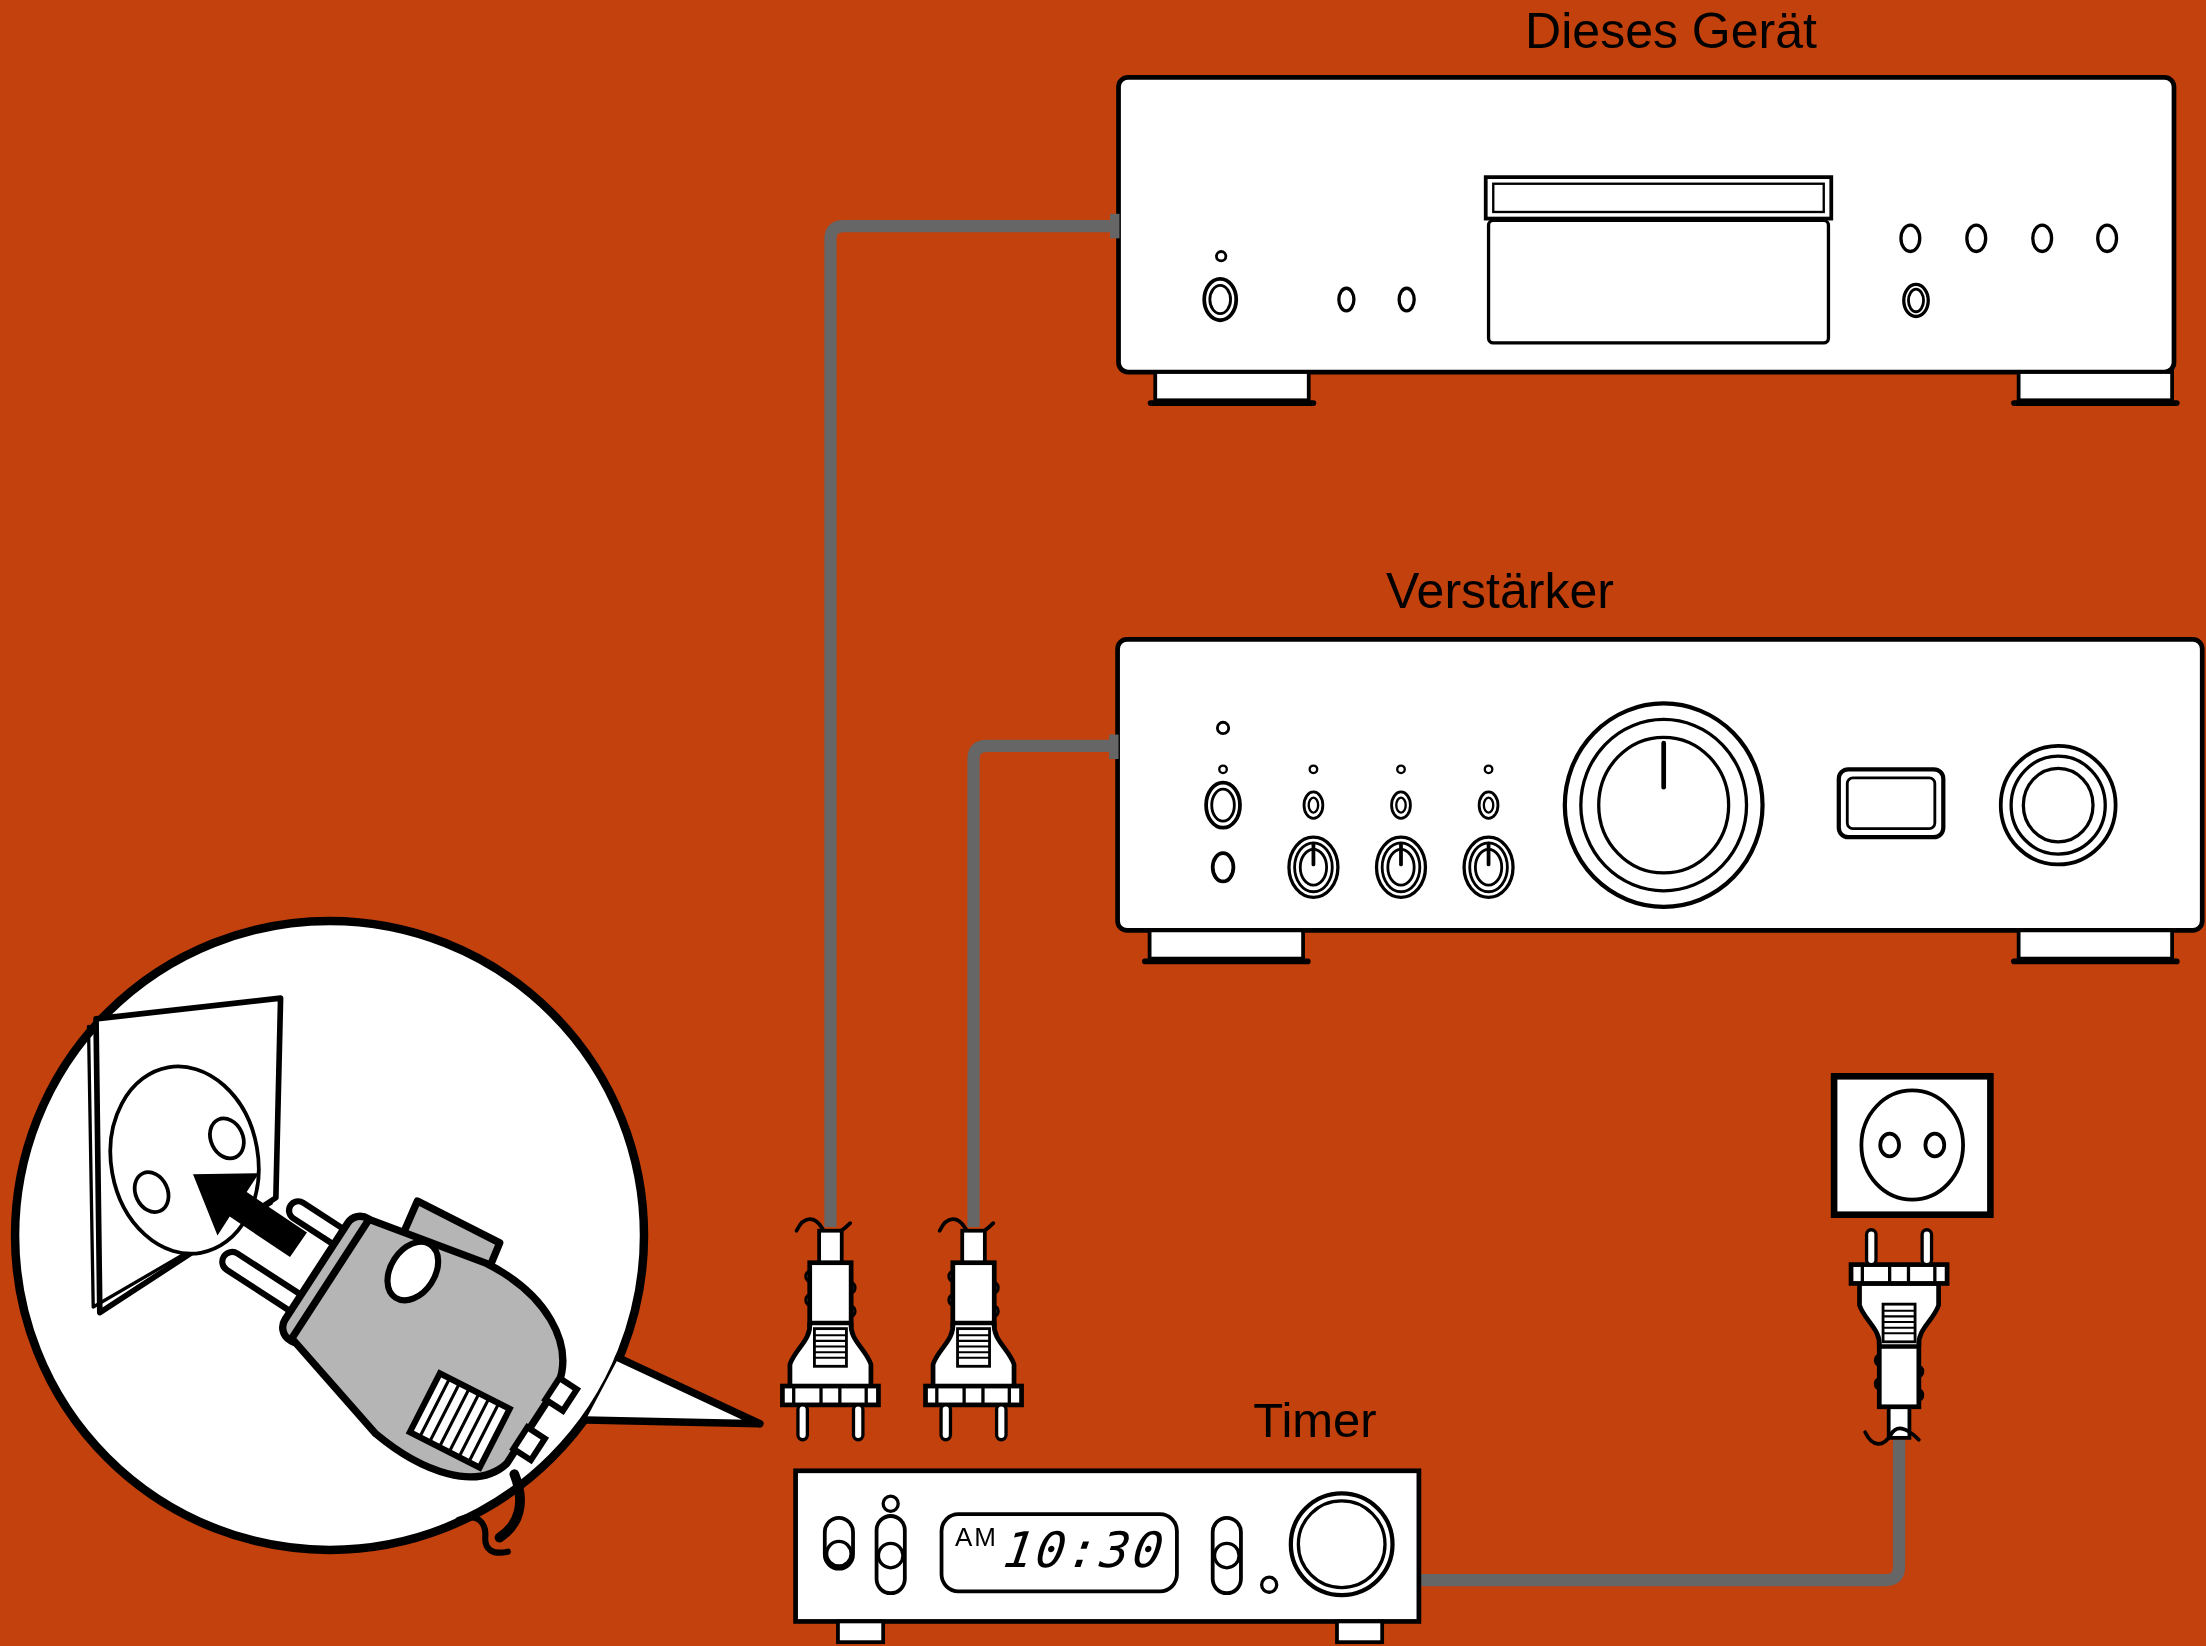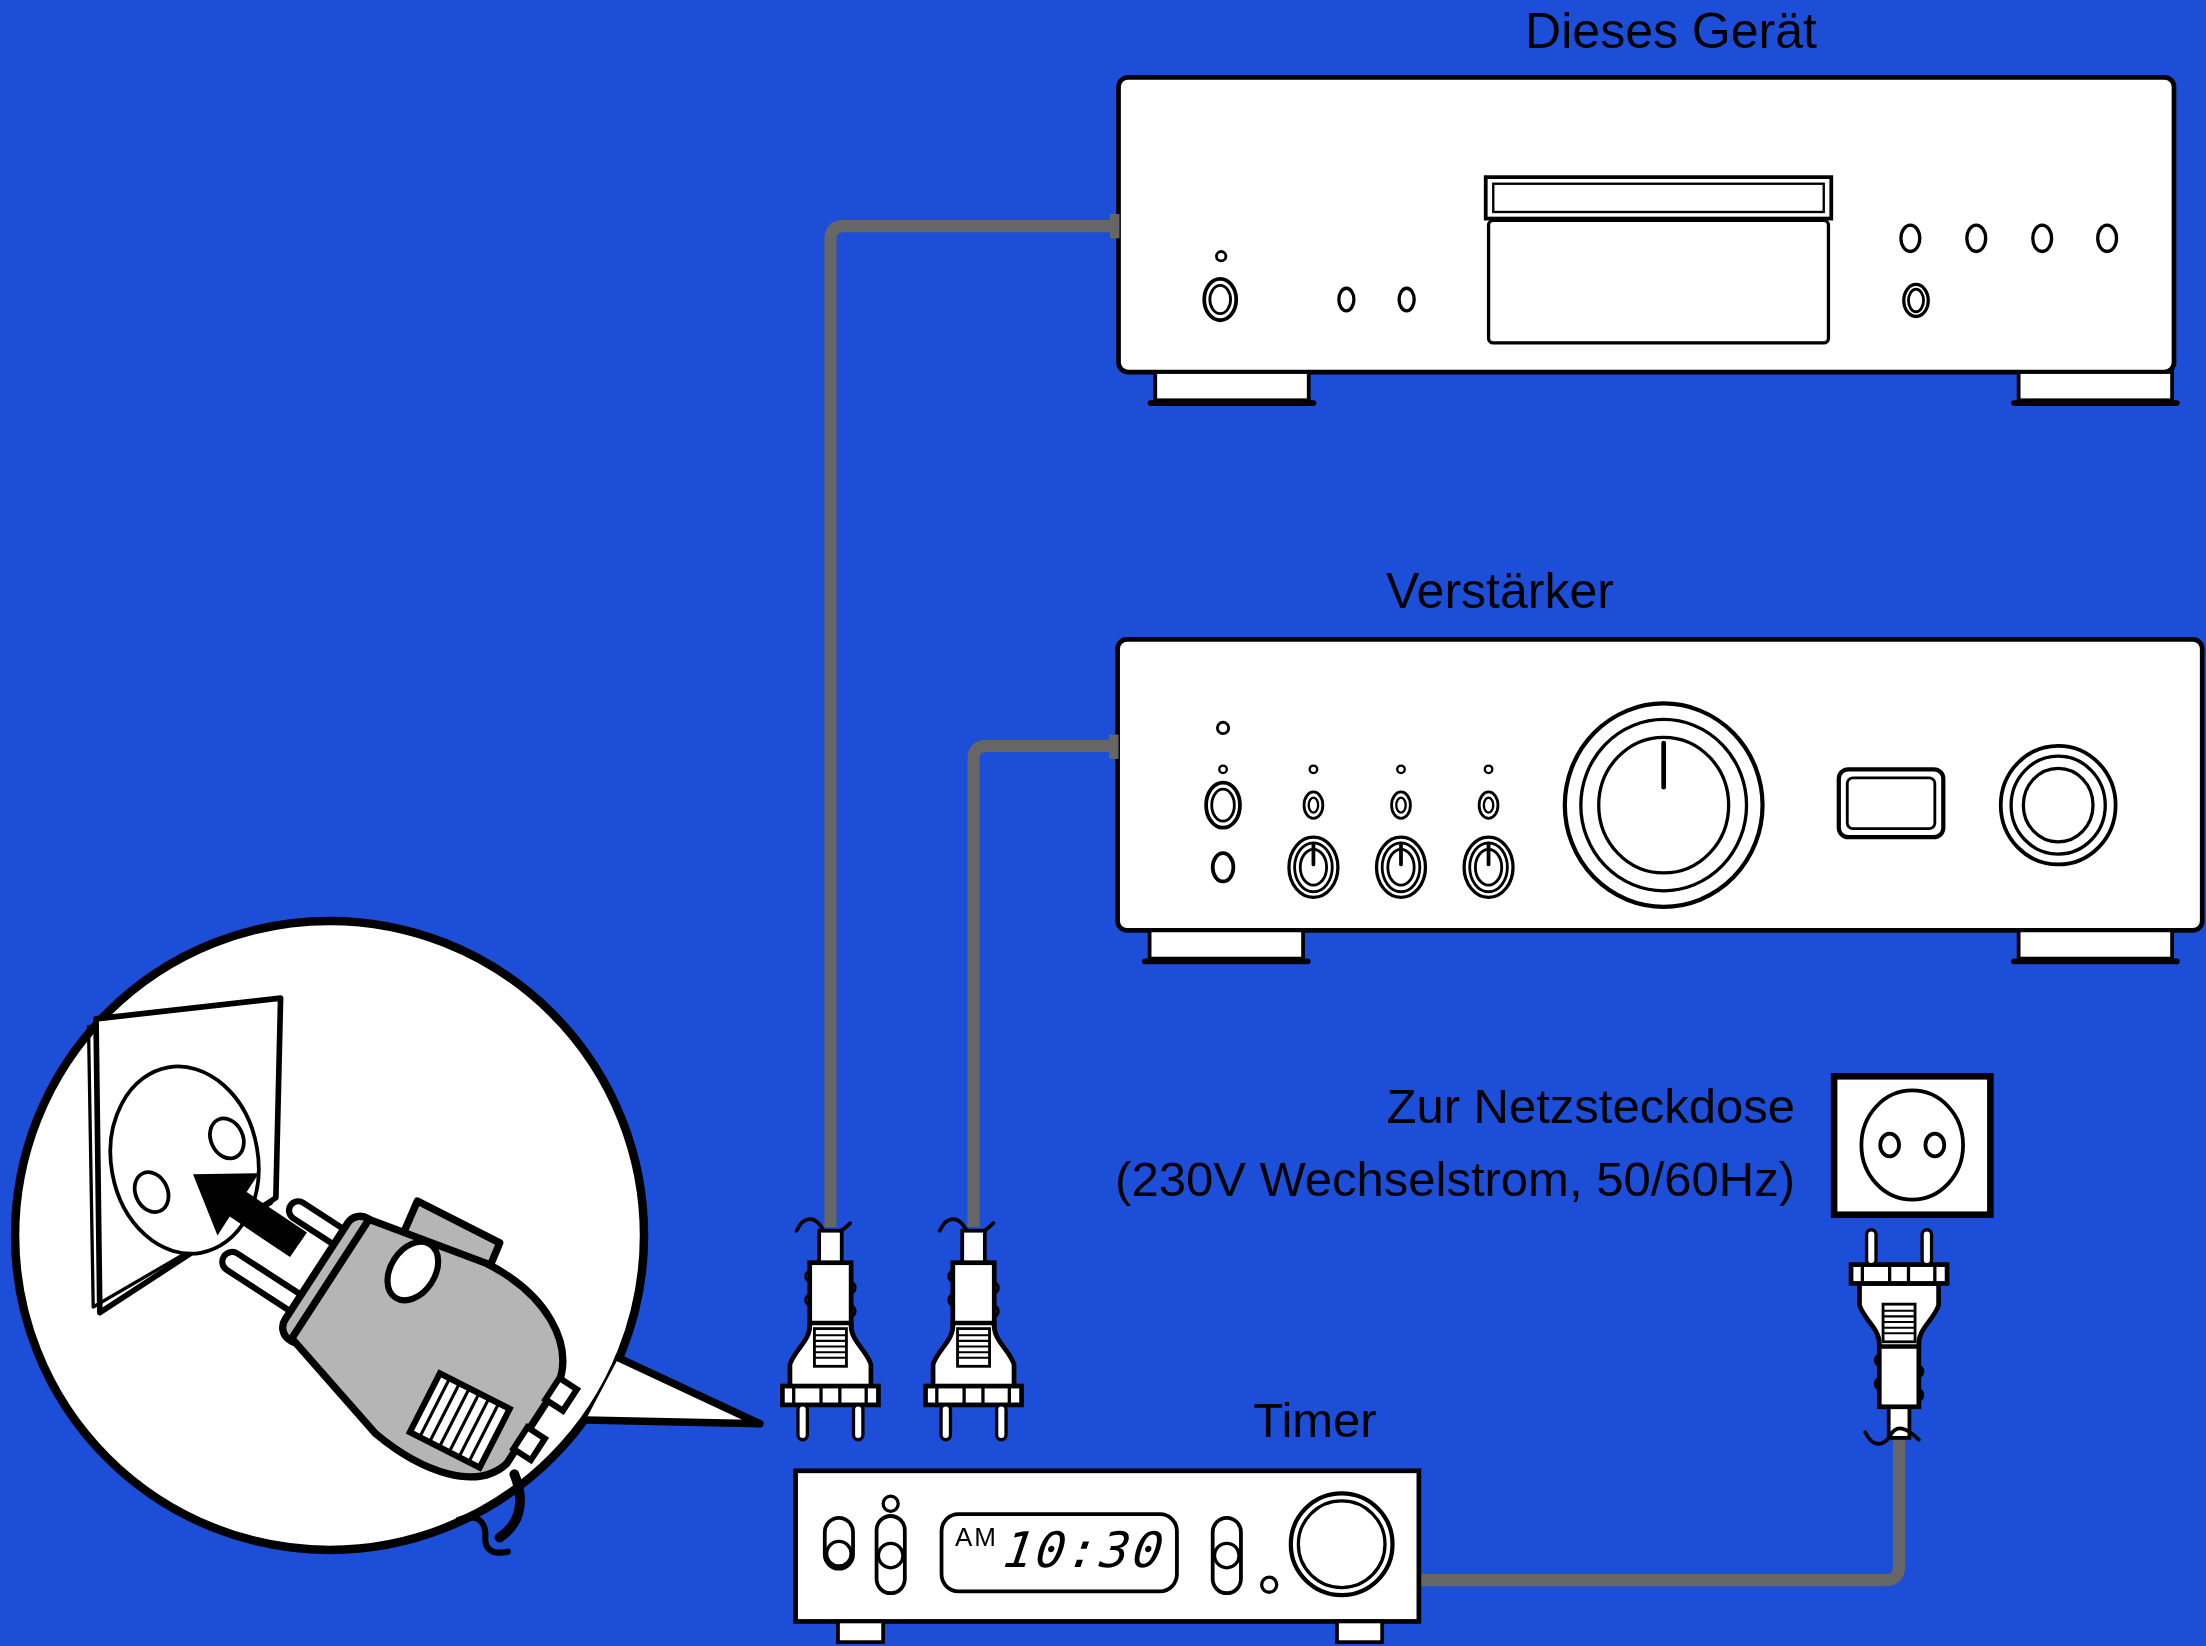--- a/index.html
+++ b/index.html
@@ -1,19 +1,19 @@
 <!DOCTYPE html>
 <html style="font-size:15px"><head>
 <meta charset="utf-8">
 <style>
   html,body{margin:0;padding:0;background:#fff;}
   .stage{
     position:relative;
     width:2206px;height:1647px;
-    background:#1d4ed8;
+    background:#c2410c;
     font-family:"Liberation Sans", sans-serif;
     color:#000;
     overflow:hidden;
   }
   .stage svg{position:absolute;left:0;top:0;}
   .label{position:absolute;white-space:nowrap;color:#000;}
   .label-device{left:1318px;top:1.9px;width:706px;text-align:center;font-size:50px;}
   .label-amp{left:1386px;top:562px;width:565px;text-align:left;font-size:50px;}
   .label-outlet{left:942px;top:1070px;width:853px;text-align:right;font-size:49px;line-height:73px;}
   .label-timer{left:1221px;top:1392px;width:188px;text-align:center;font-size:49px;}
@@ -247,22 +247,18 @@
       <rect x="156" y="-34" width="17" height="21" fill="#fff" stroke="#000" stroke-width="5"></rect>
       <rect x="156" y="14" width="17" height="21" fill="#fff" stroke="#000" stroke-width="5"></rect>
       <path d="M168,52 C188,66 194,84 186,102" fill="none" stroke="#000" stroke-width="8" stroke-linecap="round"></path>
       <path d="M150,108 c9,-13 20,-11 26,0 c5,9 13,9 22,0" fill="none" stroke="#000" stroke-width="5" stroke-linecap="round"></path>
     </g>
   </g>
 </svg>
 
 <div class="label label-device">Dieses Gerät</div>
 <div class="label label-amp">Verstärker</div>
-<div class="label label-outlet">
-  <div>Zur Netzsteckdose</div>
-  <div>(230V Wechselstrom, 50/60Hz)</div>
-</div>
 <div class="label label-timer">Timer</div>
 <div class="label disp-meridiem">AM</div>
 <div class="label disp-time">10:30</div>
 
 </div>
 
 
 </body></html>

